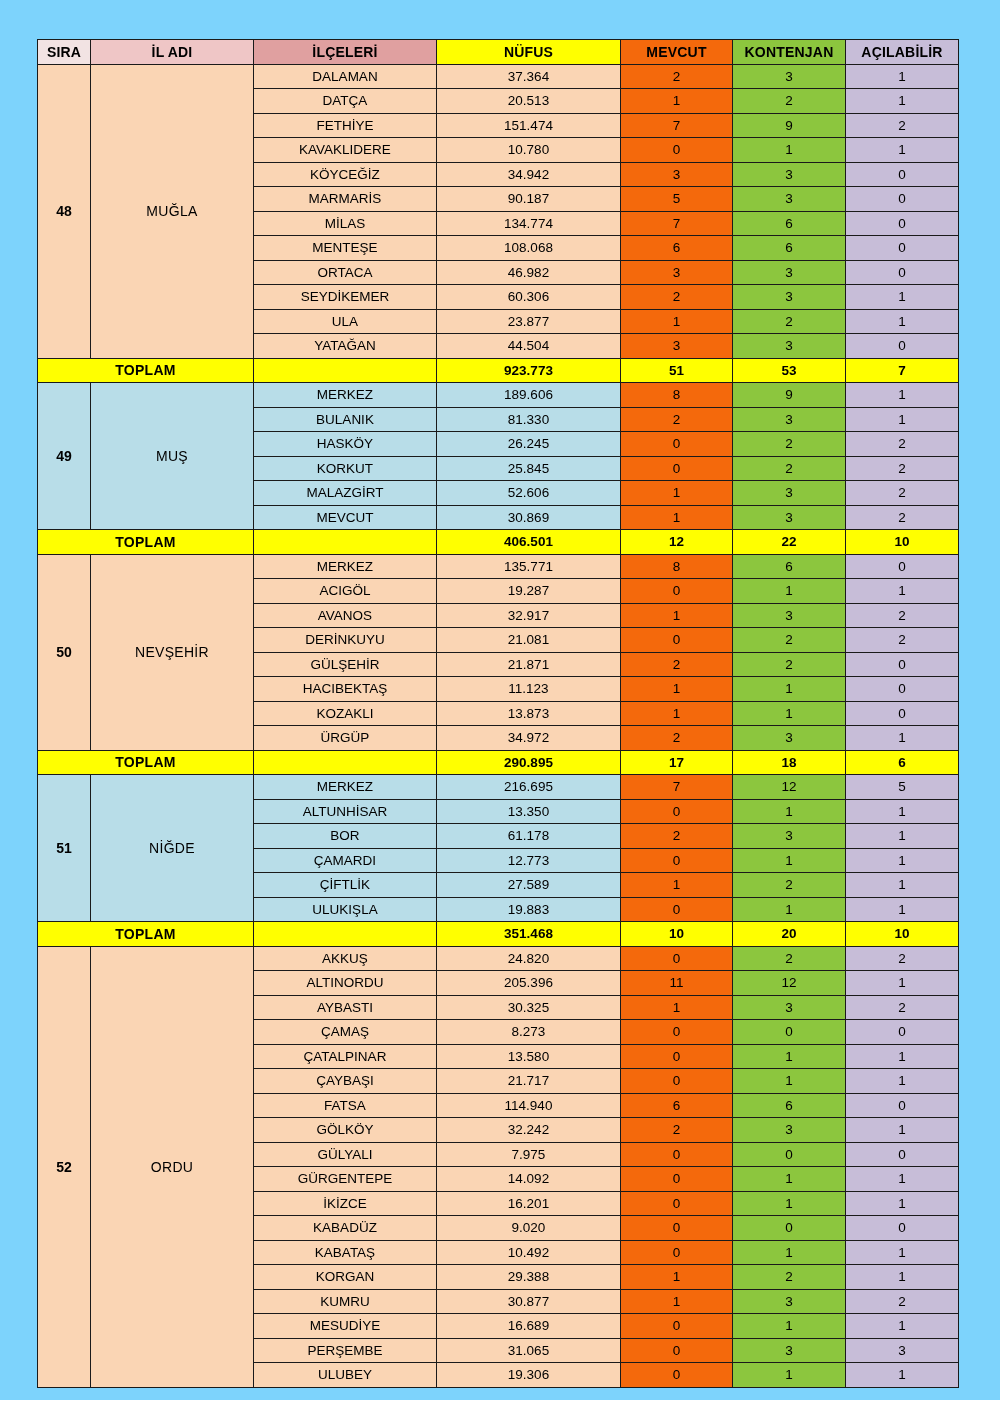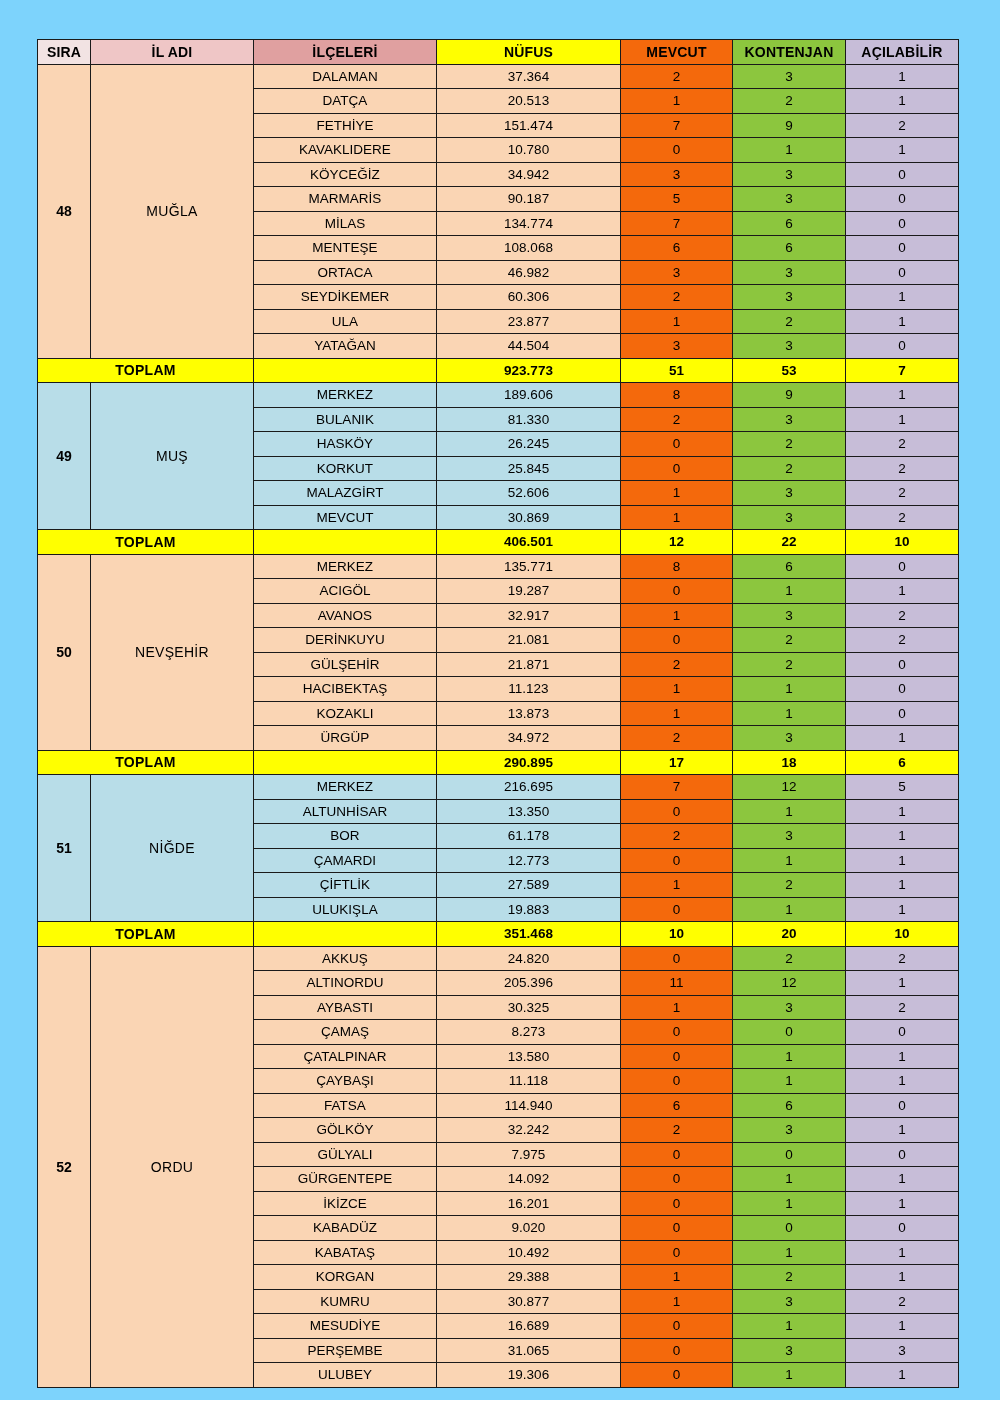--- a/index.html
+++ b/index.html
@@ -390,21 +390,21 @@
         </tr>
         <tr>
           <td class="l peach">ÇATALPINAR</td>
           <td class="c peach">13.580</td>
           <td class="c orange">0</td>
           <td class="c green">1</td>
           <td class="c lav">1</td>
         </tr>
         <tr>
           <td class="l peach">ÇAYBAŞI</td>
-          <td class="c peach">11.118</td>
+          <td class="c peach">21.717</td>
           <td class="c orange">0</td>
           <td class="c green">1</td>
           <td class="c lav">1</td>
         </tr>
         <tr>
           <td class="l peach">FATSA</td>
           <td class="c peach">114.940</td>
           <td class="c orange">6</td>
           <td class="c green">6</td>
           <td class="c lav">0</td>

